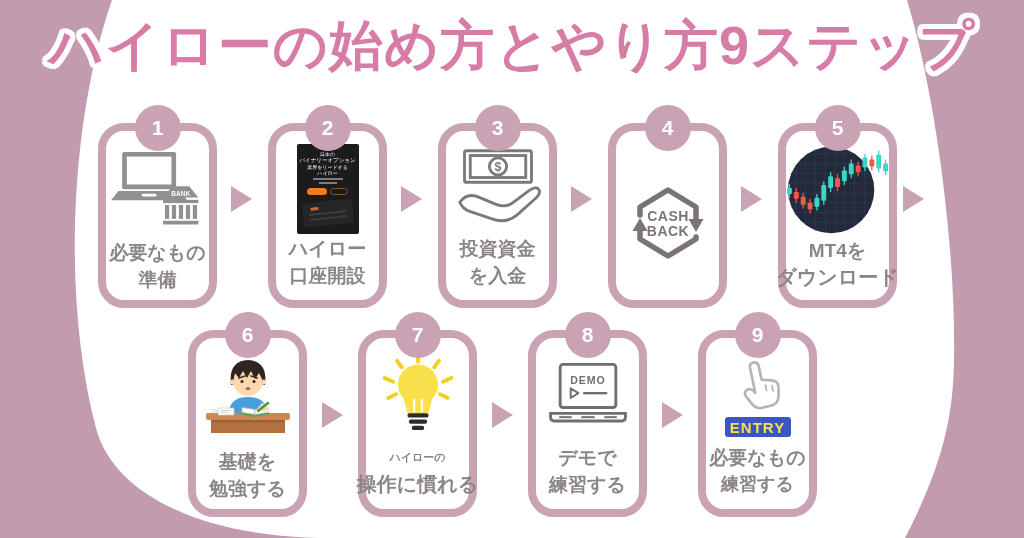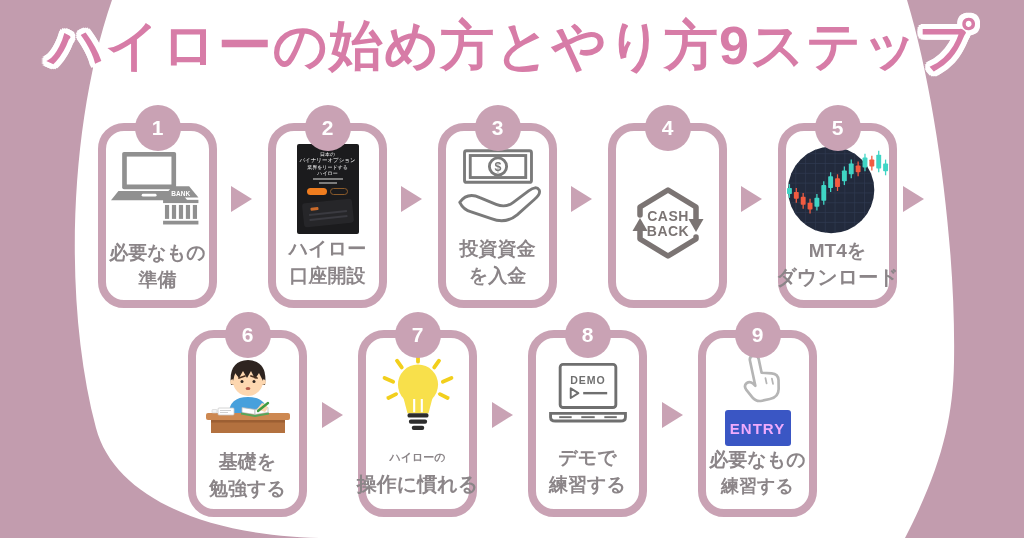--- a/index.html
+++ b/index.html
@@ -52,22 +52,22 @@
   .site .bar.short{margin:2px 22px 0;}
   .pills{display:flex;justify-content:center;gap:3px;margin-top:4px;}
   .pill-o{width:20px;height:7px;border-radius:4px;background:#ef7d1f;}
   .pill-l{width:18px;height:7px;border-radius:4px;border:1px solid #8a5a2a;box-sizing:border-box;}
   .phone{width:50px;height:24px;background:#262629;margin:6px auto 0;border-radius:3px;
     transform:rotate(-6deg);position:relative;}
   .phone .ln{position:absolute;left:6px;right:6px;height:2px;background:#3a3a40;}
   .phone .dot{position:absolute;left:8px;top:5px;width:8px;height:3px;background:#c96a2a;border-radius:1px;}
   
   .entry-btn{
-    margin-top:4px;width:66px;height:36px;background:#3a56c4;border-radius:3px;
-    color:#f0abfc;font-weight:bold;font-size:15px;letter-spacing:1px;
+    margin-top:4px;width:66px;height:20px;background:#3a56c4;border-radius:3px;
+    color:#fde047;font-weight:bold;font-size:15px;letter-spacing:1px;
     display:flex;align-items:center;justify-content:center;
   }
 </style>
 </head>
 <body>
 
 <svg class="blob" width="1024" height="538" viewBox="0 0 1024 538">
   <path d="M112 0 C70 120 62 300 96 428 C114 496 205 538 330 538 L905 538 C941 468 953 420 954 362 C956 248 936 96 907 0 Z" fill="#ffffff"></path>
 </svg>
 

